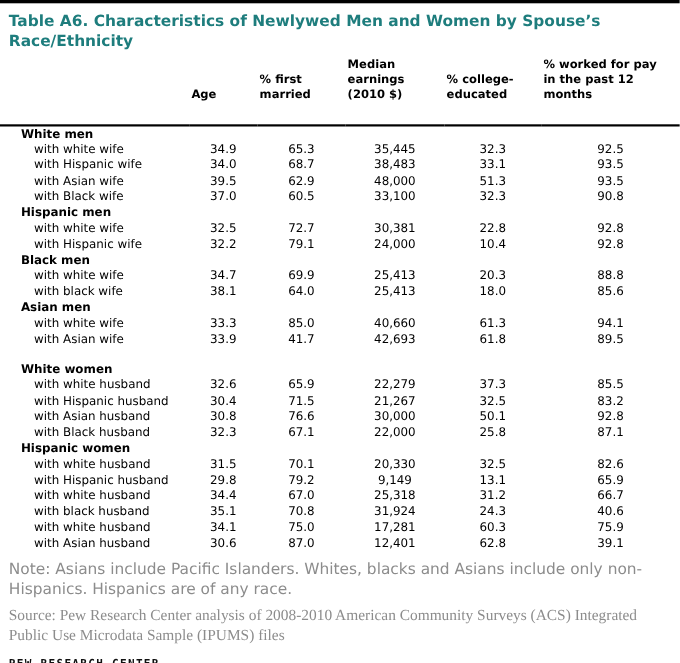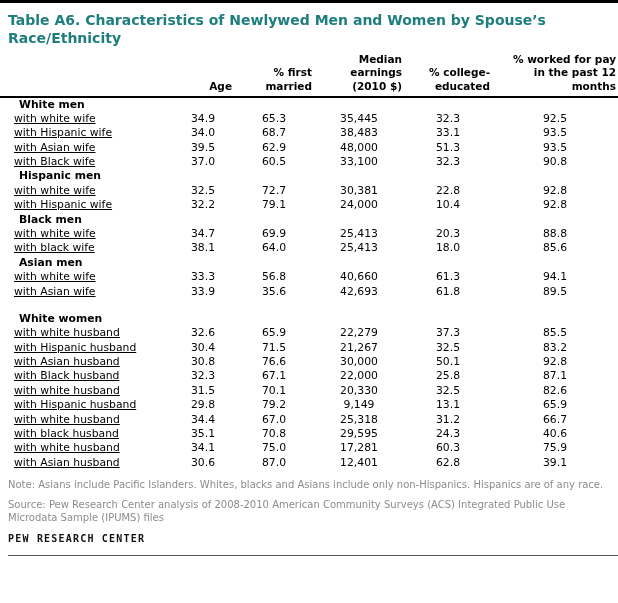--- a/index.html
+++ b/index.html
@@ -34,54 +34,53 @@
   col.c-label { width: 172px; }
   col.c-age { width: 62px; }
   col.c-married { width: 80px; }
   col.c-earnings { width: 90px; }
   col.c-college { width: 88px; }
   col.c-worked { width: 126px; }
   thead th {
     vertical-align: bottom;
     font-size: 10.5px;
     font-weight: bold;
-    text-align: right;
+    text-align: left;
     white-space: pre-line;
     line-height: 1.3;
-    padding: 0 2px 2px 2px;
+    padding: 0 2px 19px 2px;
     border-bottom: 2px solid #000;
   }
   tbody td {
     font-size: 10.8px;
     height: 14.4px;
     padding: 0;
     vertical-align: middle;
     overflow: hidden;
     white-space: nowrap;
   }
   tbody tr.section-row td {
     font-weight: bold;
     padding-left: 19px;
   }
   tbody td.row-label {
-    padding-left: 14px;
-    text-decoration: underline;
+    padding-left: 31px;
   }
   tbody td.num {
     text-align: center;
   }
   tbody tr.spacer-row td { height: 13px; }
   .footer { margin: 8px 8px 0 8px; }
   .note-text, .source-text {
-    font-size: 10px;
+    font-size: 14px;
     color: #8c8c8c;
     line-height: 1.3;
   }
   .note-text { margin-bottom: 7px; }
-  .source-text { margin-bottom: 9px; max-width: 604px; }
+  .source-text { margin-bottom: 9px; max-width: 604px; font-family: Liberation Serif, serif; }
   .brand-text {
     font-family: "DejaVu Sans Mono", "Liberation Mono", monospace;
     font-size: 10px;
     font-weight: bold;
     letter-spacing: 1.2px;
     color: #111;
     margin-bottom: 11px;
   }
   .bottom-rule {
     border: none;
@@ -197,29 +196,29 @@
         <td class="num">25,413</td>
         <td class="num">18.0</td>
         <td class="num">85.6</td>
       </tr>
       <tr class="section-row">
         <td colspan="6">Asian men</td>
       </tr>
       <tr>
         <td class="row-label">with white wife</td>
         <td class="num">33.3</td>
-        <td class="num">56.8</td>
+        <td class="num">85.0</td>
         <td class="num">40,660</td>
         <td class="num">61.3</td>
         <td class="num">94.1</td>
       </tr>
       <tr>
         <td class="row-label">with Asian wife</td>
         <td class="num">33.9</td>
-        <td class="num">35.6</td>
+        <td class="num">41.7</td>
         <td class="num">42,693</td>
         <td class="num">61.8</td>
         <td class="num">89.5</td>
       </tr>
       <tr class="spacer-row">
         <td colspan="6"></td>
       </tr>
       <tr class="section-row">
         <td colspan="6">White women</td>
       </tr>
@@ -248,20 +247,23 @@
         <td class="num">92.8</td>
       </tr>
       <tr>
         <td class="row-label">with Black husband</td>
         <td class="num">32.3</td>
         <td class="num">67.1</td>
         <td class="num">22,000</td>
         <td class="num">25.8</td>
         <td class="num">87.1</td>
       </tr>
+      <tr class="section-row">
+        <td colspan="6">Hispanic women</td>
+      </tr>
       <tr>
         <td class="row-label">with white husband</td>
         <td class="num">31.5</td>
         <td class="num">70.1</td>
         <td class="num">20,330</td>
         <td class="num">32.5</td>
         <td class="num">82.6</td>
       </tr>
       <tr>
         <td class="row-label">with Hispanic husband</td>
@@ -276,21 +278,21 @@
         <td class="num">34.4</td>
         <td class="num">67.0</td>
         <td class="num">25,318</td>
         <td class="num">31.2</td>
         <td class="num">66.7</td>
       </tr>
       <tr>
         <td class="row-label">with black husband</td>
         <td class="num">35.1</td>
         <td class="num">70.8</td>
-        <td class="num">29,595</td>
+        <td class="num">31,924</td>
         <td class="num">24.3</td>
         <td class="num">40.6</td>
       </tr>
       <tr>
         <td class="row-label">with white husband</td>
         <td class="num">34.1</td>
         <td class="num">75.0</td>
         <td class="num">17,281</td>
         <td class="num">60.3</td>
         <td class="num">75.9</td>

